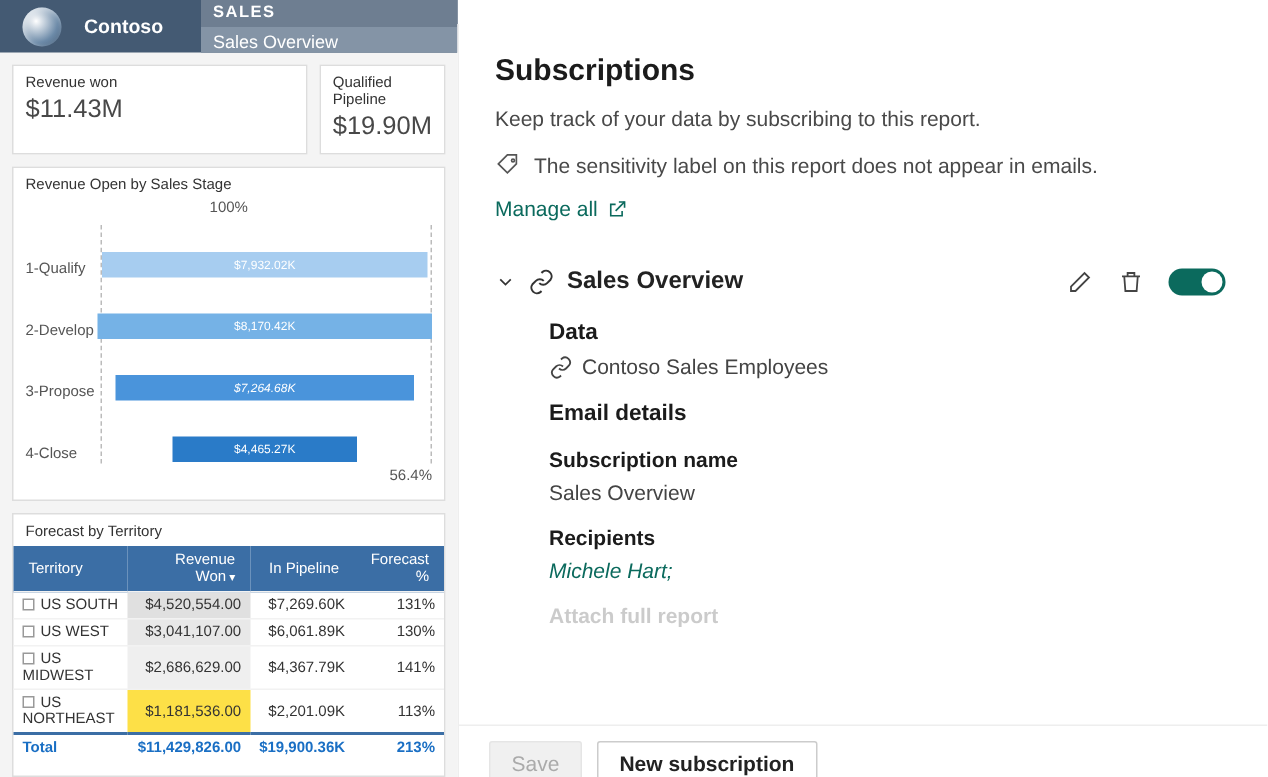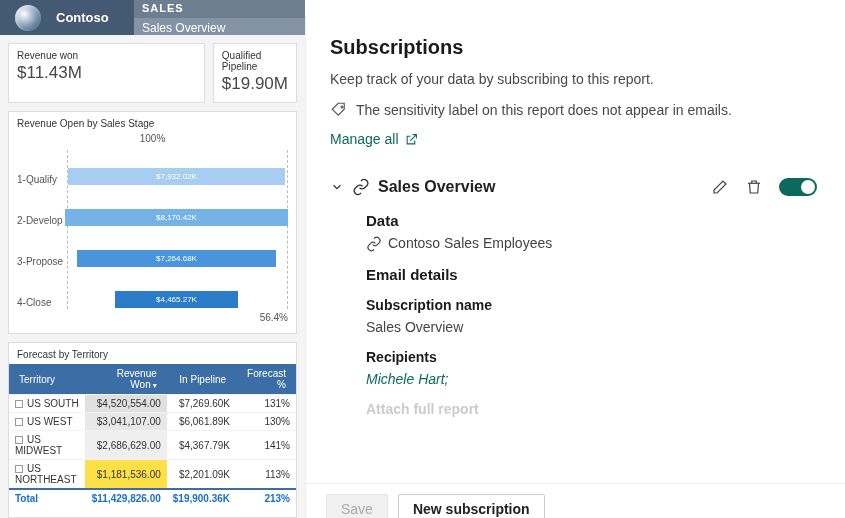--- a/index.html
+++ b/index.html
@@ -115,21 +115,21 @@
         </div>
         <div class="bar-row">
           <div class="bar-label">2-Develop</div>
           <div class="bar-track">
             <div class="bar-fill" style="background: rgb(117, 178, 230); width: 100%; left: 0%;">$8,170.42K</div>
           </div>
         </div>
         <div class="bar-row">
           <div class="bar-label">3-Propose</div>
           <div class="bar-track">
-            <div class="bar-fill" style="background: rgb(74, 148, 219); width: 89%; left: 5.5%;">$7,264.68K</div>
+            <div class="bar-fill" style="background: rgb(74, 148, 219); width: 89%; left: 5.5%; font-style: italic;">$7,264.68K</div>
           </div>
         </div>
         <div class="bar-row">
           <div class="bar-label">4-Close</div>
           <div class="bar-track">
             <div class="bar-fill" style="background: rgb(42, 123, 200); width: 55%; left: 22.5%;">$4,465.27K</div>
           </div>
         </div>
       </div>
     <div class="bot-pct">56.4%</div>

